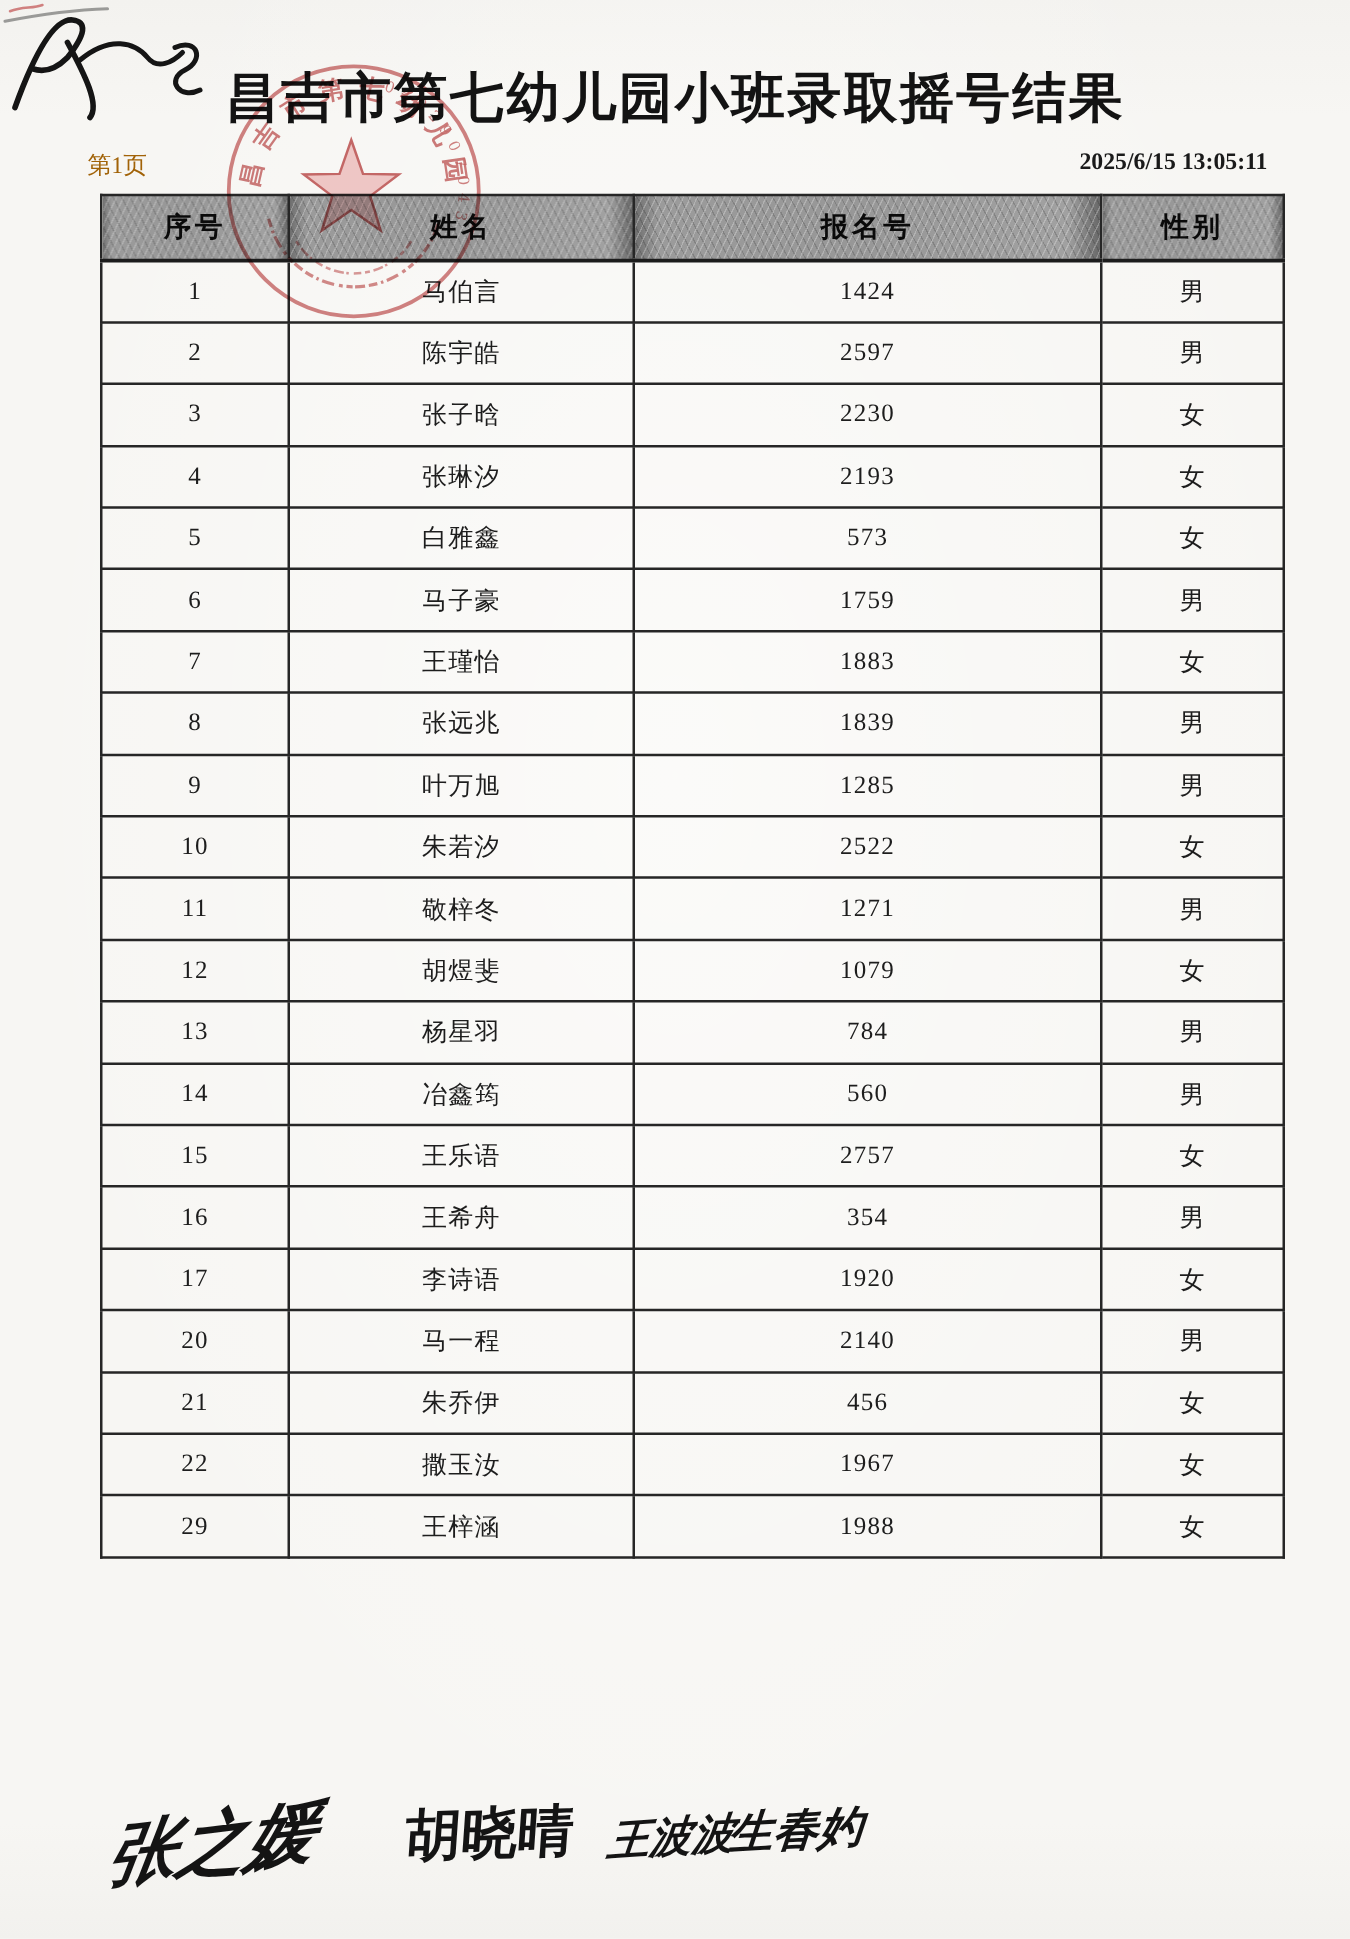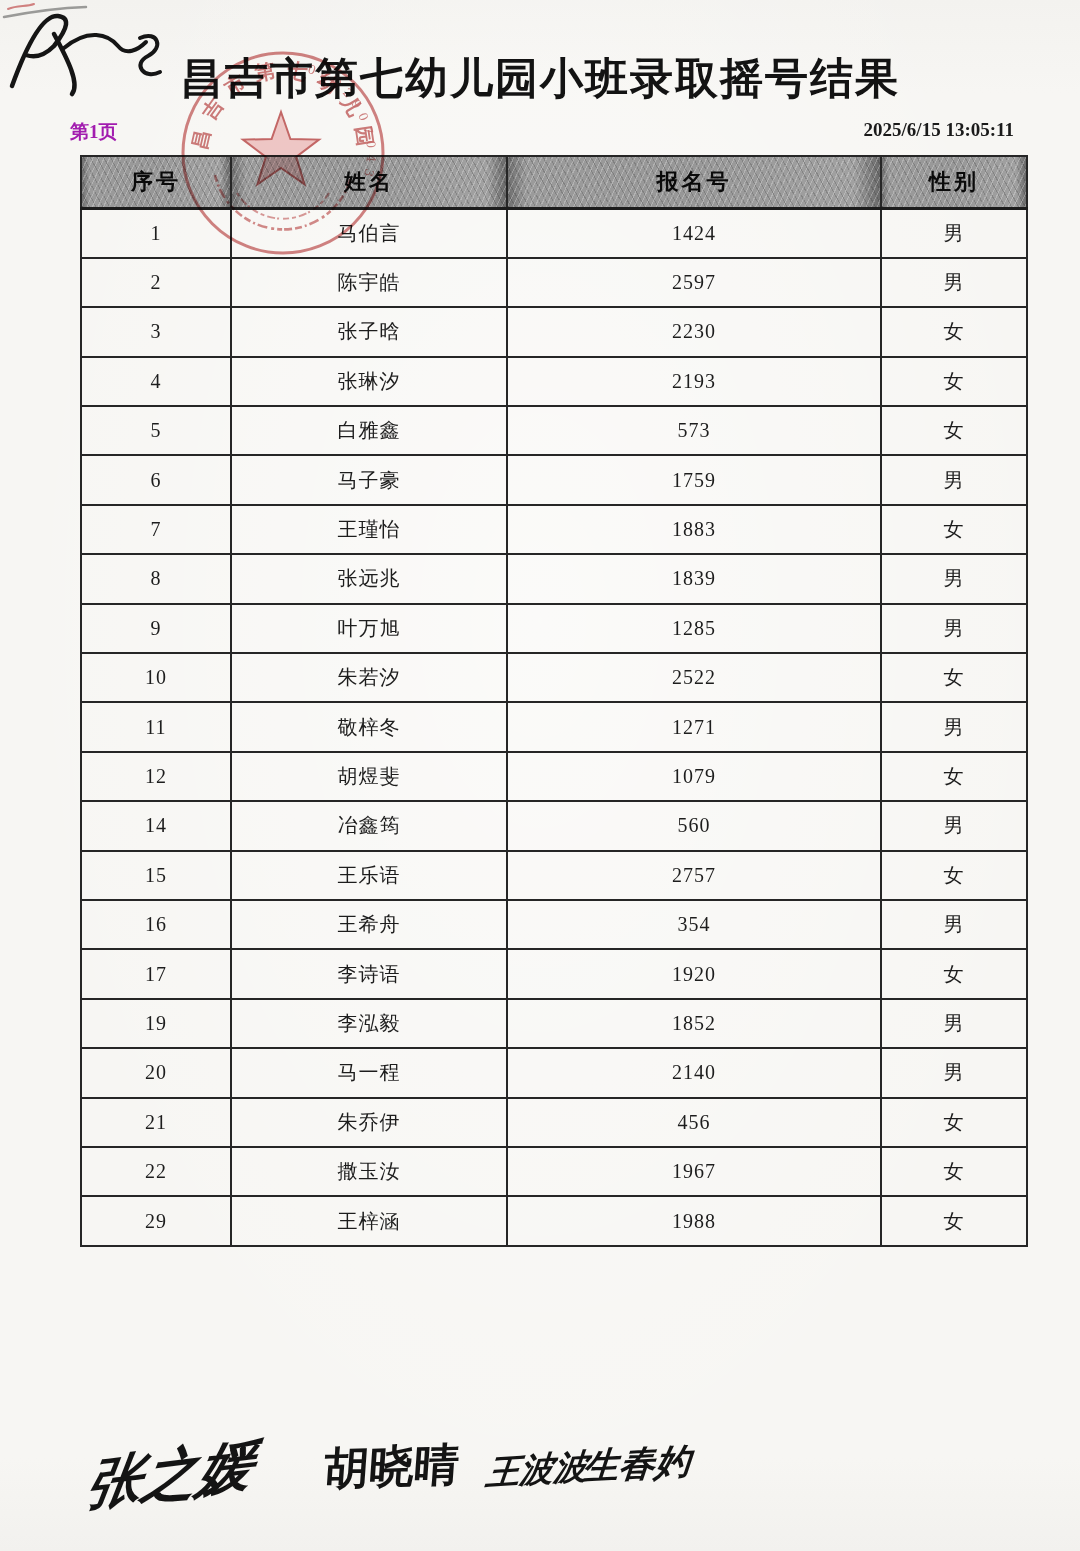--- a/index.html
+++ b/index.html
@@ -17,21 +17,21 @@
   .title {
     position:absolute; top:50px; left:0; width:100%;
     text-align:center;
     font-size:43px; font-weight:bold; color:#131313;
     letter-spacing:2px;
     z-index:2;
   }
 
   .page-label {
     position:absolute; left:70px; top:119px;
-    font-size:19px; font-weight:bold; color:#a21caf; z-index:2;
+    font-size:19px; font-weight:normal; color:#a16207; z-index:2;
   }
   .timestamp {
     position:absolute; right:66px; top:119px;
     font-size:19px; font-weight:bold; color:#1a1a1a; z-index:2;
     font-family:"Liberation Serif","DejaVu Serif",serif;
   }
 
   table.roster {
     position:absolute; left:80px; top:155px; width:946px;
     border-collapse:collapse; table-layout:fixed;
@@ -175,20 +175,26 @@
         <td>1271</td>
         <td>男</td>
       </tr>
       <tr>
         <td>12</td>
         <td class="name-cell">胡煜斐</td>
         <td>1079</td>
         <td>女</td>
       </tr>
       <tr>
+        <td>13</td>
+        <td class="name-cell">杨星羽</td>
+        <td>784</td>
+        <td>男</td>
+      </tr>
+      <tr>
         <td>14</td>
         <td class="name-cell">冶鑫筠</td>
         <td>560</td>
         <td>男</td>
       </tr>
       <tr>
         <td>15</td>
         <td class="name-cell">王乐语</td>
         <td>2757</td>
         <td>女</td>
@@ -197,26 +203,20 @@
         <td>16</td>
         <td class="name-cell">王希舟</td>
         <td>354</td>
         <td>男</td>
       </tr>
       <tr>
         <td>17</td>
         <td class="name-cell">李诗语</td>
         <td>1920</td>
         <td>女</td>
-      </tr>
-      <tr>
-        <td>19</td>
-        <td class="name-cell">李泓毅</td>
-        <td>1852</td>
-        <td>男</td>
       </tr>
       <tr>
         <td>20</td>
         <td class="name-cell">马一程</td>
         <td>2140</td>
         <td>男</td>
       </tr>
       <tr>
         <td>21</td>
         <td class="name-cell">朱乔伊</td>

